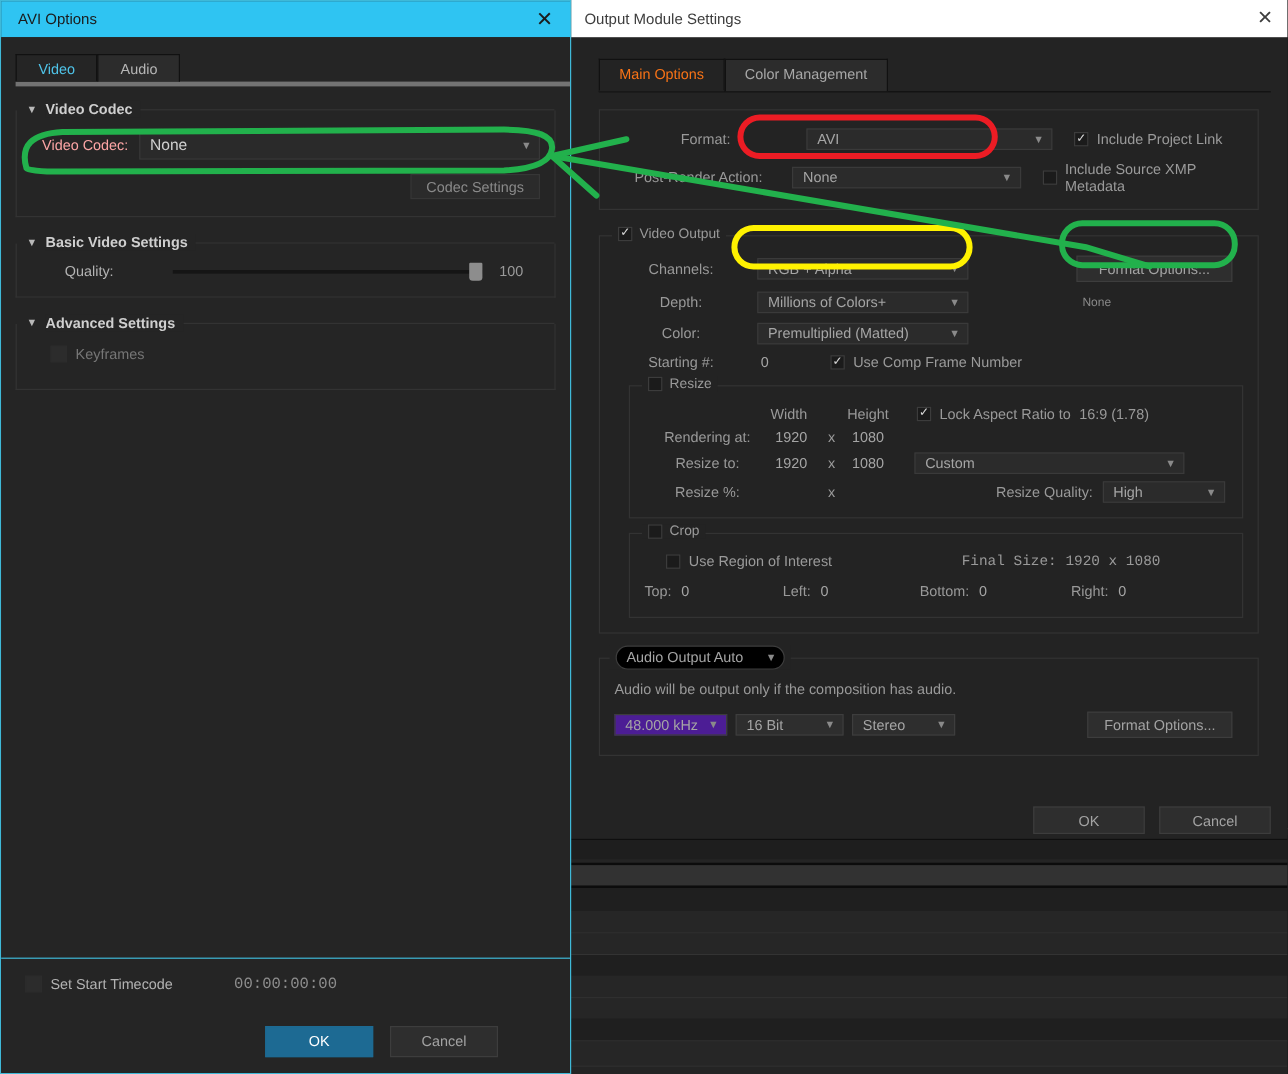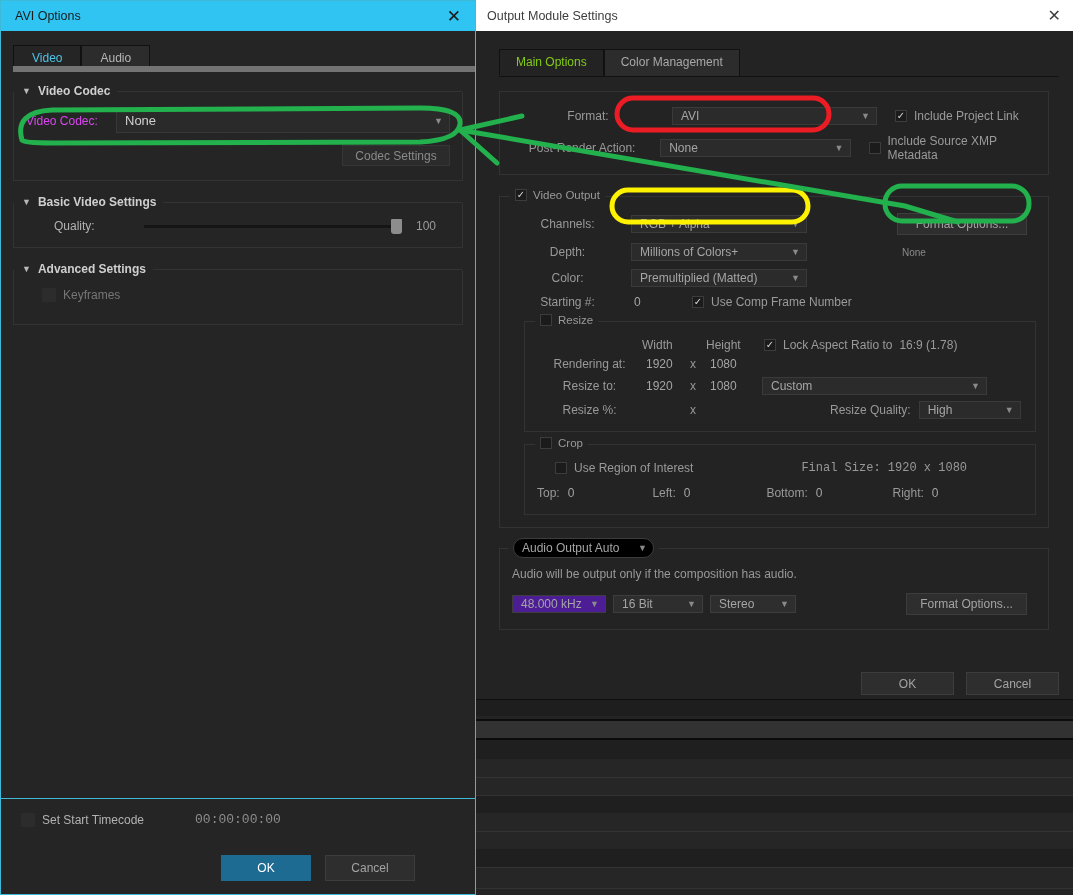--- a/index.html
+++ b/index.html
@@ -35,21 +35,21 @@
   }
   #oms .titlebar .t-text { color: #3d3d3d; font-size: 12.5px; }
   #oms .titlebar .x { color: #3d3d3d; font-size: 16px; line-height: 1; cursor: default; }
   #oms .body { padding: 18px 14px 0 14px; position: relative; height: 669px; }
 
   .tabs { display: flex; height: 28px; border-bottom: 1px solid #111; margin: 0 0 0 10px; }
   .tab {
     padding: 5px 16px 6px 16px; font-size: 12px;
     background: #2c2c2c; color: #a8a8a8; border: 1px solid #111; border-bottom: none;
   }
-  .tab.active { background: #232323; color: #84cc16; border-bottom: 1px solid #232323; }
+  .tab.active { background: #232323; color: #f97316; border-bottom: 1px solid #232323; }
 
   .fieldset {
     border: 1px solid #333; margin: 12px 10px 0 10px; position: relative;
     padding: 14px 12px 14px 12px;
   }
   .fs-legend {
     position: absolute; top: -8px; left: 10px; background: #232323;
     padding: 0 5px; font-size: 11.5px; color: #9a9a9a;
     display: flex; align-items: center; gap: 6px;
   }
@@ -88,21 +88,21 @@
   }
   #avi .titlebar {
     height: 30px; background: #2fc4f2;
     display: flex; align-items: center; justify-content: space-between;
     padding: 0 14px 0 14px;
   }
   #avi .titlebar .t-text { color: #1b1b1b; font-size: 12.5px; }
   #avi .titlebar .x { color: #1b1b1b; font-size: 17px; line-height: 1; }
   #avi .body { position: relative; height: 863px; background: #252525; padding-top: 14px; }
 
-  .avi-tabs { display: flex; margin-left: 12px; border-bottom: 6px solid #737373; height: 27px; }
+  .avi-tabs { display: flex; margin-left: 12px; border-bottom: 4px solid #737373; height: 27px; }
   .avi-tab { padding: 5px 18px; font-size: 12px; background: #2c2c2c; color: #b6b6b6;
              border: 1px solid #111; border-bottom: none; }
   .avi-tab.active { background: #252525; color: #4fc3e8; border-bottom: 1px solid #252525; }
 
   .grp { margin: 16px 12px 0 12px; position: relative; border: 1px solid #333;
          border-top: none; padding: 14px 12px 14px 12px; }
   .grp-head {
     position: absolute; top: -8px; left: 0; right: 0;
     display: flex; align-items: center; gap: 0; font-size: 12px;
   }
@@ -345,21 +345,21 @@
         <div class="avi-tab">Audio</div>
       </div>
 
       <div class="grp" style="margin-top:20px;padding:14px 12px 14px 12px;">
         <div class="grp-head">
           <span class="tri">▼</span>
           <span class="gtitle">Video Codec</span>
           <span class="rule"></span>
         </div>
         <div class="row" style="margin-bottom:12px;margin-top:2px;">
-          <span class="lbl" style="width:90px;text-align:left;color:#d946ef;">Video Codec:</span>
+          <span class="lbl" style="width:90px;text-align:center;color:#fca5a5;">Video Codec:</span>
           <div class="select" style="flex:1;height:25px;background:#2a2a2a;border-color:#383838;color:#d0d0d0;font-size:13px;">
             <span>None</span>
             <span class="caret">▼</span>
           </div>
         </div>
         <div class="row" style="margin-bottom:0;justify-content:flex-end;align-items:center;">
           <div class="btn" style="width:108px;height:21px;background:#2b2b2b;border-color:#363636;color:#8a8a8a;">Codec Settings</div>
         </div>
       </div>
 

